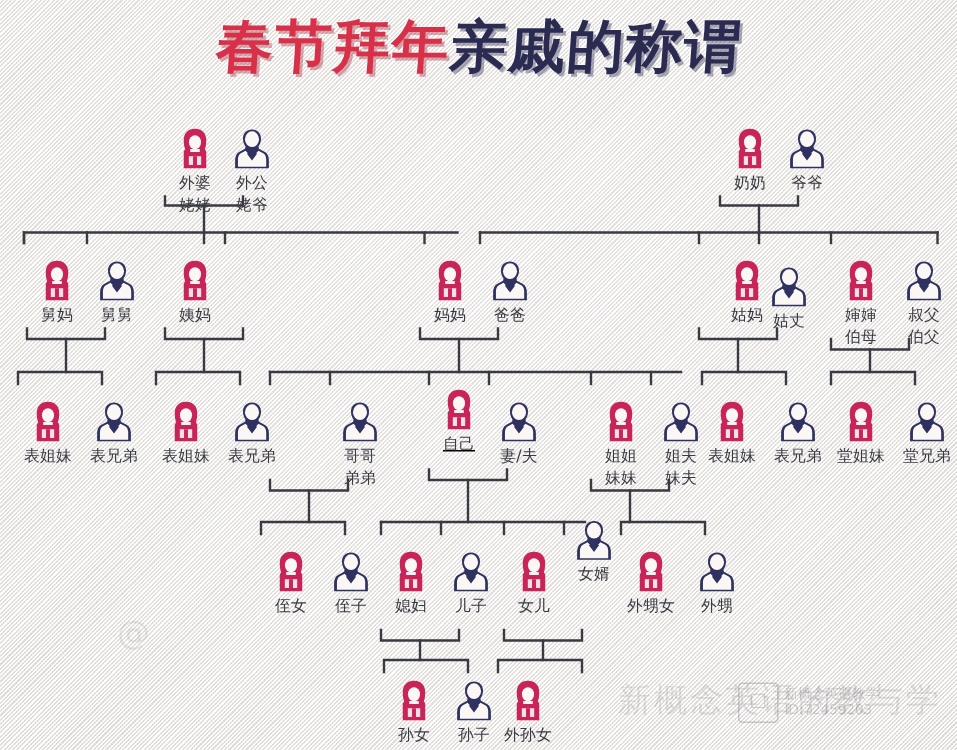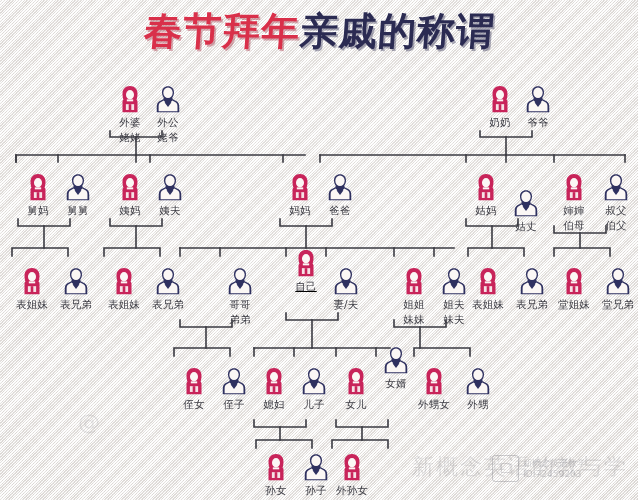--- a/index.html
+++ b/index.html
@@ -230,59 +230,50 @@
     <div class="person" style="left: 104px; top: 172px;">
       <svg class="fig" viewBox="0 0 32 32">
         <path fill="#c8245a" d="M16 2c-5 0-8 3.4-8 8 0 3 .4 5 1 6.6l-1 1.6V30h16V18.2l-1-1.6c.6-1.6 1-3.6 1-6.6 0-4.6-3-8-8-8z"></path>
         <ellipse cx="16" cy="11.5" rx="4.3" ry="5" fill="#fbf7f5"></ellipse>
         <rect x="12.6" y="16.4" width="6.8" height="2.1" fill="#fbf7f5"></rect>
         <path fill="#fbf7f5" d="M11.6 21.5h8.8v6.2h-8.8z" opacity=".9"></path>
         <path fill="#c8245a" d="M14.6 21.5h2.8v6.2h-2.8z"></path>
       </svg>
       <div class="plabel">姨妈</div>
     </div>
-    <div class="person" style="left: 144px; top: 172px;">
-      <svg class="fig" viewBox="0 0 32 32">
-        <path fill="#2f3160" d="M16 2.5c-3.8 0-6.4 2.6-6.4 6.4 0 2.4.7 4.3 1.8 5.6l-.3 1.7-4.3 2.2C5 19.4 4 21.5 4 24.2V30h24v-5.8c0-2.7-1-4.8-2.8-5.8l-4.3-2.2-.3-1.7c1.1-1.3 1.8-3.2 1.8-5.6 0-3.8-2.6-6.4-6.4-6.4z"></path>
-        <ellipse cx="16" cy="9.4" rx="5" ry="5.6" fill="#fbf7f5"></ellipse>
-        <path fill="#fbf7f5" d="M11.4 17.6 16 22.4l4.6-4.8 3.4 1.8c1.4.8 2.1 2.3 2.1 4.4V29H6v-5.2c0-2.1.7-3.6 2.1-4.4z"></path>
-        <path fill="#2f3160" d="M13.9 18.9 16 21l2.1-2.1 1.5.8L16 24.6l-3.6-4.9z"></path>
-      </svg>
-      <div class="plabel">姨夫</div>
-    </div>
     <div class="person" style="left: 274px; top: 172px;">
       <svg class="fig" viewBox="0 0 32 32">
         <path fill="#c8245a" d="M16 2c-5 0-8 3.4-8 8 0 3 .4 5 1 6.6l-1 1.6V30h16V18.2l-1-1.6c.6-1.6 1-3.6 1-6.6 0-4.6-3-8-8-8z"></path>
         <ellipse cx="16" cy="11.5" rx="4.3" ry="5" fill="#fbf7f5"></ellipse>
         <rect x="12.6" y="16.4" width="6.8" height="2.1" fill="#fbf7f5"></rect>
         <path fill="#fbf7f5" d="M11.6 21.5h8.8v6.2h-8.8z" opacity=".9"></path>
         <path fill="#c8245a" d="M14.6 21.5h2.8v6.2h-2.8z"></path>
       </svg>
       <div class="plabel">妈妈</div>
     </div>
     <div class="person" style="left: 314px; top: 172px;">
       <svg class="fig" viewBox="0 0 32 32">
         <path fill="#2f3160" d="M16 2.5c-3.8 0-6.4 2.6-6.4 6.4 0 2.4.7 4.3 1.8 5.6l-.3 1.7-4.3 2.2C5 19.4 4 21.5 4 24.2V30h24v-5.8c0-2.7-1-4.8-2.8-5.8l-4.3-2.2-.3-1.7c1.1-1.3 1.8-3.2 1.8-5.6 0-3.8-2.6-6.4-6.4-6.4z"></path>
         <ellipse cx="16" cy="9.4" rx="5" ry="5.6" fill="#fbf7f5"></ellipse>
         <path fill="#fbf7f5" d="M11.4 17.6 16 22.4l4.6-4.8 3.4 1.8c1.4.8 2.1 2.3 2.1 4.4V29H6v-5.2c0-2.1.7-3.6 2.1-4.4z"></path>
         <path fill="#2f3160" d="M13.9 18.9 16 21l2.1-2.1 1.5.8L16 24.6l-3.6-4.9z"></path>
       </svg>
       <div class="plabel">爸爸</div>
     </div>
-    <div class="person" style="left: 460px; top: 172px;">
+    <div class="person" style="left: 472px; top: 172px;">
       <svg class="fig" viewBox="0 0 32 32">
         <path fill="#c8245a" d="M16 2c-5 0-8 3.4-8 8 0 3 .4 5 1 6.6l-1 1.6V30h16V18.2l-1-1.6c.6-1.6 1-3.6 1-6.6 0-4.6-3-8-8-8z"></path>
         <ellipse cx="16" cy="11.5" rx="4.3" ry="5" fill="#fbf7f5"></ellipse>
         <rect x="12.6" y="16.4" width="6.8" height="2.1" fill="#fbf7f5"></rect>
         <path fill="#fbf7f5" d="M11.6 21.5h8.8v6.2h-8.8z" opacity=".9"></path>
         <path fill="#c8245a" d="M14.6 21.5h2.8v6.2h-2.8z"></path>
       </svg>
       <div class="plabel">姑妈</div>
     </div>
-    <div class="person" style="left: 500px; top: 188px;">
+    <div class="person" style="left: 500px; top: 176px;">
       <svg class="fig" viewBox="0 0 32 32">
         <path fill="#2f3160" d="M16 2.5c-3.8 0-6.4 2.6-6.4 6.4 0 2.4.7 4.3 1.8 5.6l-.3 1.7-4.3 2.2C5 19.4 4 21.5 4 24.2V30h24v-5.8c0-2.7-1-4.8-2.8-5.8l-4.3-2.2-.3-1.7c1.1-1.3 1.8-3.2 1.8-5.6 0-3.8-2.6-6.4-6.4-6.4z"></path>
         <ellipse cx="16" cy="9.4" rx="5" ry="5.6" fill="#fbf7f5"></ellipse>
         <path fill="#fbf7f5" d="M11.4 17.6 16 22.4l4.6-4.8 3.4 1.8c1.4.8 2.1 2.3 2.1 4.4V29H6v-5.2c0-2.1.7-3.6 2.1-4.4z"></path>
         <path fill="#2f3160" d="M13.9 18.9 16 21l2.1-2.1 1.5.8L16 24.6l-3.6-4.9z"></path>
       </svg>
       <div class="plabel">姑丈</div>
     </div>
     <div class="person" style="left: 548px; top: 172px;">
       <svg class="fig" viewBox="0 0 32 32">
@@ -346,21 +337,21 @@
     <div class="person" style="left: 214px; top: 266px;">
       <svg class="fig" viewBox="0 0 32 32">
         <path fill="#2f3160" d="M16 2.5c-3.8 0-6.4 2.6-6.4 6.4 0 2.4.7 4.3 1.8 5.6l-.3 1.7-4.3 2.2C5 19.4 4 21.5 4 24.2V30h24v-5.8c0-2.7-1-4.8-2.8-5.8l-4.3-2.2-.3-1.7c1.1-1.3 1.8-3.2 1.8-5.6 0-3.8-2.6-6.4-6.4-6.4z"></path>
         <ellipse cx="16" cy="9.4" rx="5" ry="5.6" fill="#fbf7f5"></ellipse>
         <path fill="#fbf7f5" d="M11.4 17.6 16 22.4l4.6-4.8 3.4 1.8c1.4.8 2.1 2.3 2.1 4.4V29H6v-5.2c0-2.1.7-3.6 2.1-4.4z"></path>
         <path fill="#2f3160" d="M13.9 18.9 16 21l2.1-2.1 1.5.8L16 24.6l-3.6-4.9z"></path>
       </svg>
       <div class="plabel">哥哥</div>
       <div class="plabel two">弟弟</div>
     </div>
-    <div class="person" style="left: 280px; top: 248px; text-decoration: underline;">
+    <div class="person" style="left: 280px; top: 258px; text-decoration: underline;">
       <svg class="fig" viewBox="0 0 32 32">
         <path fill="#c8245a" d="M16 2c-5 0-8 3.4-8 8 0 3 .4 5 1 6.6l-1 1.6V30h16V18.2l-1-1.6c.6-1.6 1-3.6 1-6.6 0-4.6-3-8-8-8z"></path>
         <ellipse cx="16" cy="11.5" rx="4.3" ry="5" fill="#fbf7f5"></ellipse>
         <rect x="12.6" y="16.4" width="6.8" height="2.1" fill="#fbf7f5"></rect>
         <path fill="#fbf7f5" d="M11.6 21.5h8.8v6.2h-8.8z" opacity=".9"></path>
         <path fill="#c8245a" d="M14.6 21.5h2.8v6.2h-2.8z"></path>
       </svg>
       <div class="plabel">自己</div>
     </div>
     <div class="person" style="left: 320px; top: 266px;">

